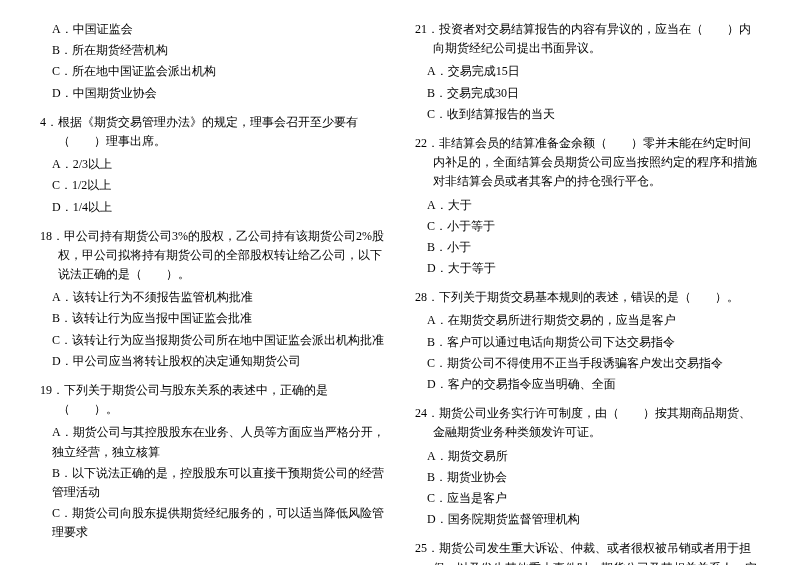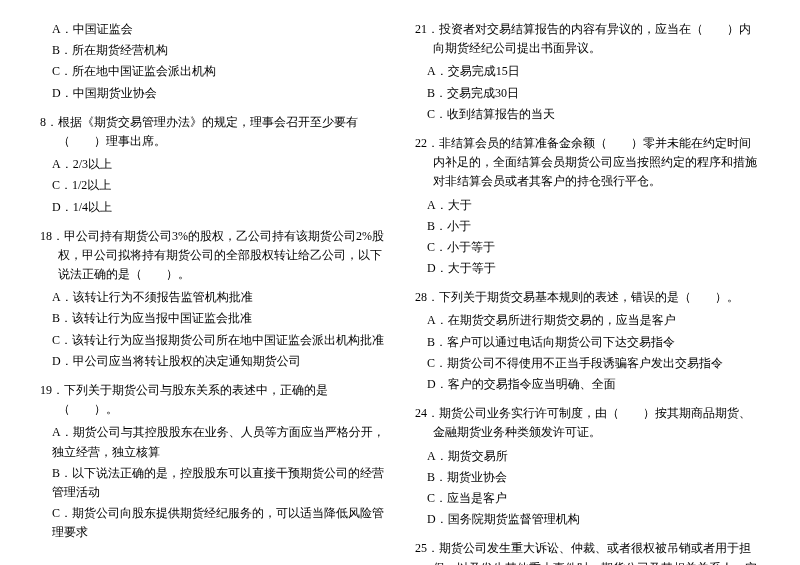--- a/index.html
+++ b/index.html
@@ -51,21 +51,21 @@
       <div class="question-block">
         <div class="options">
           <span class="option">A．中国证监会</span>
           <span class="option">B．所在期货经营机构</span>
           <span class="option">C．所在地中国证监会派出机构</span>
           <span class="option">D．中国期货业协会</span>
         </div>
       </div>
 
       <div class="question-block">
-        <div class="question-title">8．根据《期货交易管理办法》的规定，理事会召开至少要有（　　）理事出席。</div>
+        <div class="question-title">4．根据《期货交易管理办法》的规定，理事会召开至少要有（　　）理事出席。</div>
         <div class="options">
           <span class="option">A．2/3以上</span>
           <span class="option">C．1/2以上</span>
           <span class="option">D．1/4以上</span>
         </div>
       </div>
 
       <div class="question-block">
         <div class="question-title">18．甲公司持有期货公司3%的股权，乙公司持有该期货公司2%股权，甲公司拟将持有期货公司的全部股权转让给乙公司，以下说法正确的是（　　）。</div>
         <div class="options">
@@ -96,22 +96,22 @@
           <span class="option">A．交易完成15日</span>
           <span class="option">B．交易完成30日</span>
           <span class="option">C．收到结算报告的当天</span>
         </div>
       </div>
 
       <div class="question-block">
         <div class="question-title">22．非结算会员的结算准备金余额（　　）零并未能在约定时间内补足的，全面结算会员期货公司应当按照约定的程序和措施对非结算会员或者其客户的持仓强行平仓。</div>
         <div class="options">
           <span class="option">A．大于</span>
+          <span class="option">C．小于等于</span>
           <span class="option">B．小于</span>
-          <span class="option">C．小于等于</span>
           <span class="option">D．大于等于</span>
         </div>
       </div>
 
       <div class="question-block">
         <div class="question-title">28．下列关于期货交易基本规则的表述，错误的是（　　）。</div>
         <div class="options">
           <span class="option">A．在期货交易所进行期货交易的，应当是客户</span>
           <span class="option">B．客户可以通过电话向期货公司下达交易指令</span>
           <span class="option">C．期货公司不得使用不正当手段诱骗客户发出交易指令</span>

